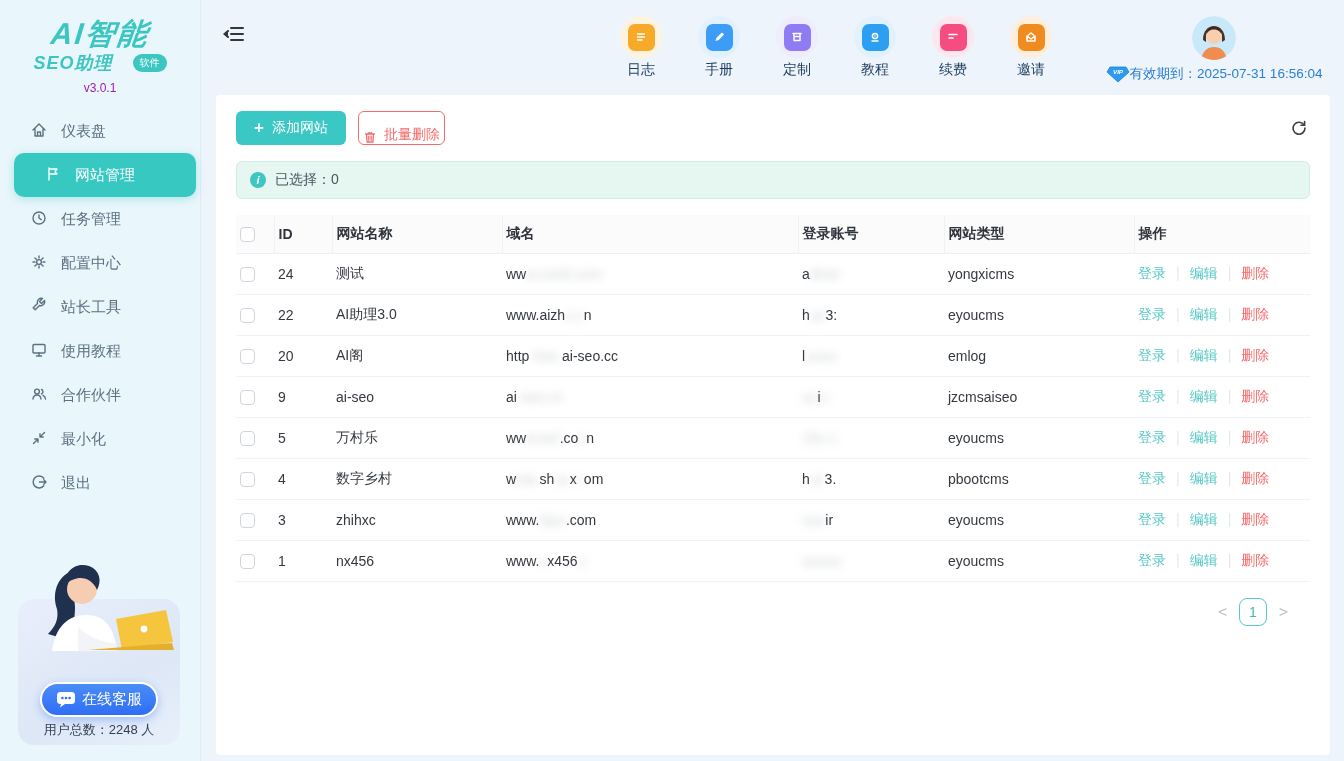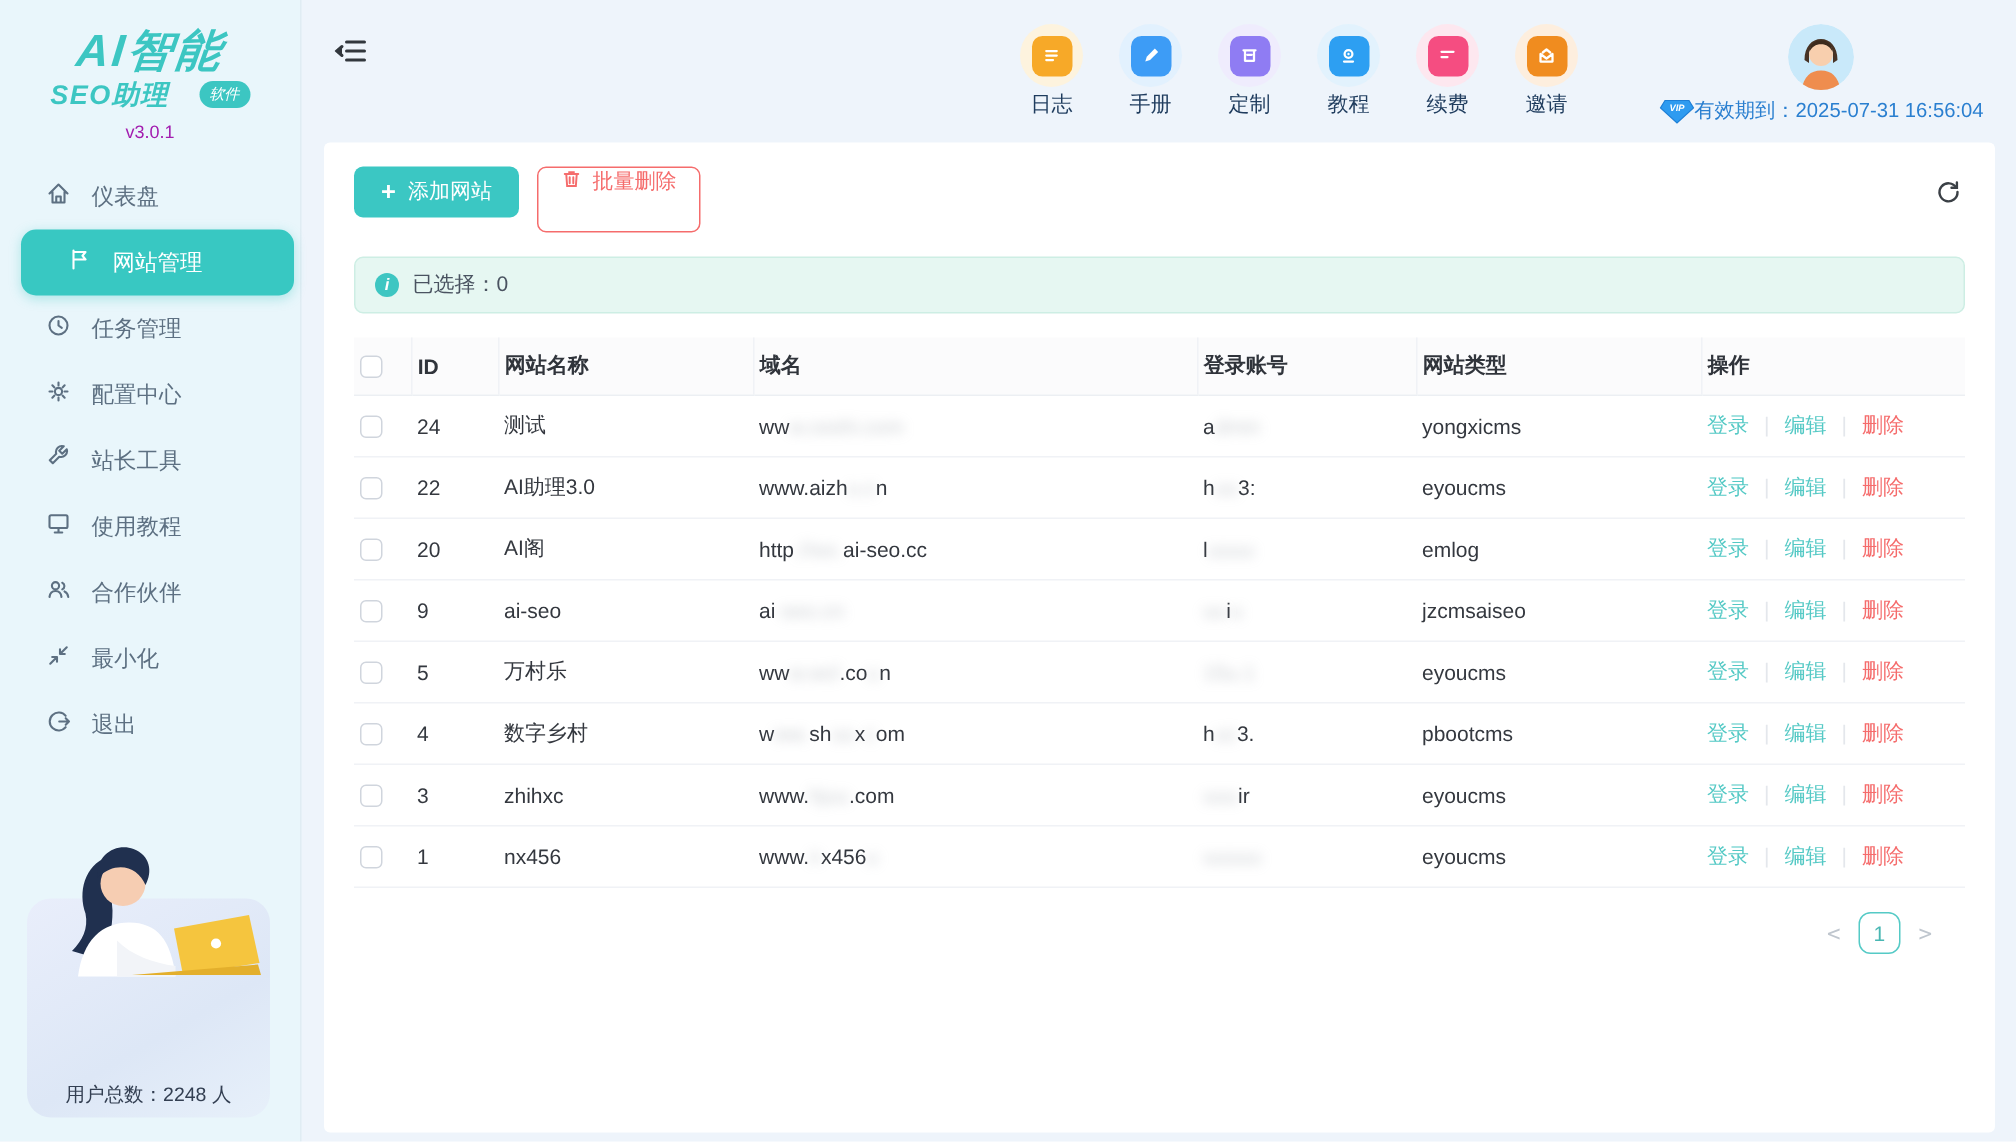--- a/index.html
+++ b/index.html
@@ -19,21 +19,21 @@
   .logo-wrap { text-align:center; padding-top:14px; }
   .logo-line1 {
     font-size:30px; font-weight:bold; font-style:italic;
     color:#3cc6c2; letter-spacing:2px; transform:skewX(-6deg); display:inline-block;
   }
   .logo-line2 { margin-top:-4px; display:flex; justify-content:center; align-items:center; gap:20px; }
   .logo-line2 .seo {
     font-size:18px; font-weight:bold; font-style:italic; color:#3cc6c2; letter-spacing:1px;
   }
   .logo-badge {
-    background:#3cc6c2; color:#fff; font-size:10px; font-style:italic;
+    background:#3cc6c2; color:#fff; font-size:10px; 
     padding:2px 7px; border-radius:9px;
   }
   .version { margin-top:6px; font-size:12px; color:#a21caf; }
   .menu { margin-top:14px; }
   .menu-item {
     height:44px; display:flex; align-items:center; gap:13px;
     padding-left:30px; color:#5d7082; font-size:15px; cursor:pointer;
   }
   .menu-item svg { stroke:#5d7082; fill:none; stroke-width:1.4; stroke-linecap:round; stroke-linejoin:round; flex-shrink:0; }
   .menu-item.active {
@@ -58,21 +58,21 @@
     box-shadow:0 3px 8px rgba(47,110,245,.35);
   }
   .user-total { position:absolute; left:0; right:0; bottom:6px; text-align:center; font-size:13px; color:#333f52; }
   
   .main { flex:1; display:flex; flex-direction:column; }
   .topbar {
     height:95px; flex-shrink:0; display:flex; align-items:flex-start;
     padding:16px 14px 0 22px;
   }
   .fold-btn { margin-top:8px; cursor:pointer; }
-  .quick-links { margin-left:auto; display:flex; gap:24px; margin-right:46px; }
+  .quick-links { margin-left:auto; display:flex; gap:36px; margin-right:46px; }
   .ql { display:flex; flex-direction:column; align-items:center; cursor:pointer; }
   .ql-circle {
     width:42px; height:42px; border-radius:50%;
     display:flex; align-items:center; justify-content:center;
   }
   .ql-box {
     width:27px; height:27px; border-radius:7px;
     display:flex; align-items:center; justify-content:center;
   }
   .ql-box svg { stroke:#fff; fill:none; stroke-width:1.5; stroke-linecap:round; stroke-linejoin:round; }
@@ -86,23 +86,23 @@
     margin:0 14px 6px 15px; padding:16px 20px; position:relative;
   }
   .toolbar { display:flex; gap:12px; margin-bottom:16px; }
   .btn-add {
     display:flex; align-items:center; gap:8px;
     background:#3bc7c3; color:#fff; font-size:14px;
     border:none; border-radius:6px; height:34px; padding:0 18px; cursor:pointer;
   }
   .btn-add .plus { font-size:17px; font-weight:bold; }
   .btn-del {
-    display:flex; align-items:flex-start; gap:7px;
+    display:flex; align-items:flex-end; gap:7px;
     background:#fff; color:#f56c6c; font-size:14px;
-    border:1px solid #f56c6c; border-radius:6px; height:44px; padding:0 15px; cursor:pointer;
+    border:1px solid #f56c6c; border-radius:6px; height:34px; padding:0 4px; cursor:pointer;
   }
   .btn-del svg { stroke:#f56c6c; fill:none; stroke-width:1.3; stroke-linecap:round; }
   .refresh-btn { position:absolute; right:22px; top:24px; cursor:pointer; }
   .info-bar {
     background:#e6f7f2; border:1px solid #cdeee4; border-radius:6px;
     height:38px; display:flex; align-items:center; gap:9px;
     padding:0 13px; margin-bottom:16px; font-size:14px; color:#4a5361;
   }
   .info-icon {
     width:16px; height:16px; border-radius:50%; background:#3ec6c2;
@@ -214,20 +214,30 @@
     <svg class="service-illu" width="158" height="128" viewBox="0 0 158 128">
       <path d="M52 14 C36 20 32 38 37 52 C39 62 35 70 28 77 L45 82 C53 73 55 62 55 50 Z" fill="#20304f"></path>
       <circle cx="62" cy="32" r="15" fill="#f6cdb2"></circle>
       <path d="M45 28 C44 12 58 5 69 9 C80 13 82 24 77 33 C72 21 58 16 45 28 Z" fill="#20304f"></path>
       <path d="M32 94 C35 70 48 58 66 58 C85 58 94 70 97 94 Z" fill="#ffffff"></path>
       <path d="M58 70 C68 80 82 85 97 87 L97 94 L58 94 Z" fill="#f2f4f8"></path>
       <path d="M96 62 L146 53 L153 85 L102 93 Z" fill="#f5c53e"></path>
       <circle cx="124" cy="72" r="3.4" fill="#ffffff"></circle>
       <path d="M68 93 L152 86 L154 93 Z" fill="#e3af2c"></path>
     </svg>
+    <div class="service-btn">
+      <svg width="20" height="17" viewBox="0 0 20 17">
+          <rect x="1" y="1" width="18" height="12" rx="3.5" fill="#fff"></rect>
+          <path d="M5 13l-1 3.4L9 13z" fill="#fff"></path>
+          <circle cx="6.4" cy="7" r="1.3" fill="#2f6ef5"></circle>
+          <circle cx="10" cy="7" r="1.3" fill="#2f6ef5"></circle>
+          <circle cx="13.6" cy="7" r="1.3" fill="#2f6ef5"></circle>
+        </svg>
+      <span>在线客服</span>
+    </div>
     <div class="user-total">用户总数：2248 人</div>
   </div>
 </aside>
 
 <div class="main">
 
   <div class="topbar">
     <span class="fold-btn">
       <svg width="22" height="20" viewBox="0 0 22 20" stroke="#32373d" stroke-width="2" stroke-linecap="round">
           <path d="M8 4h12M8 10h12M8 16h12"></path>

